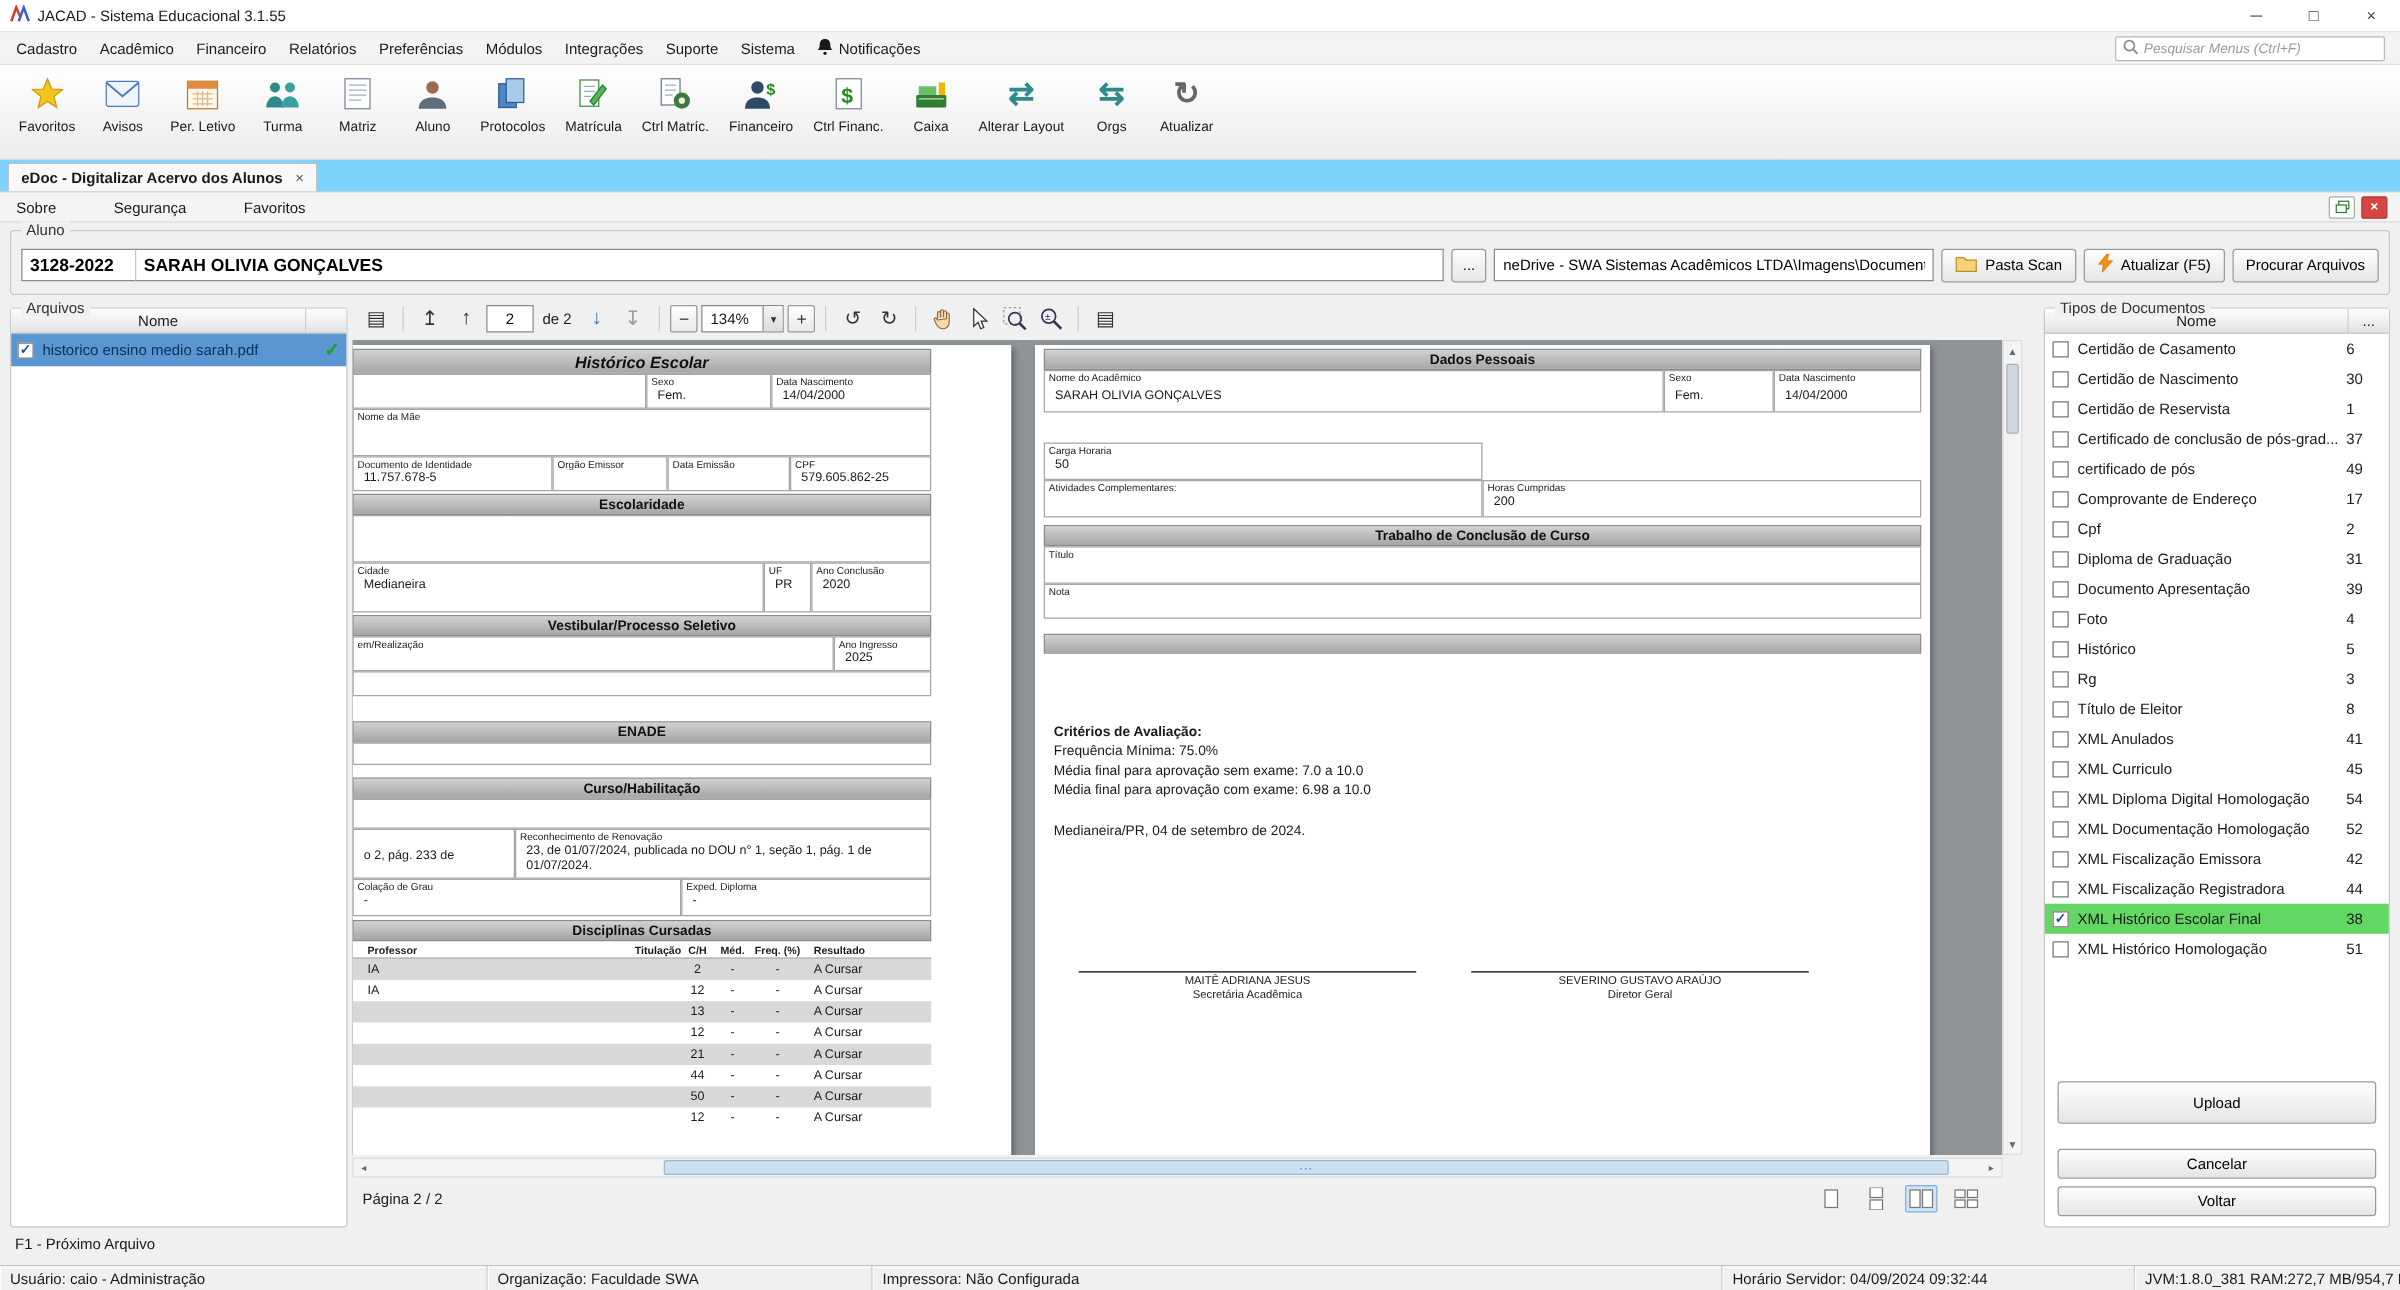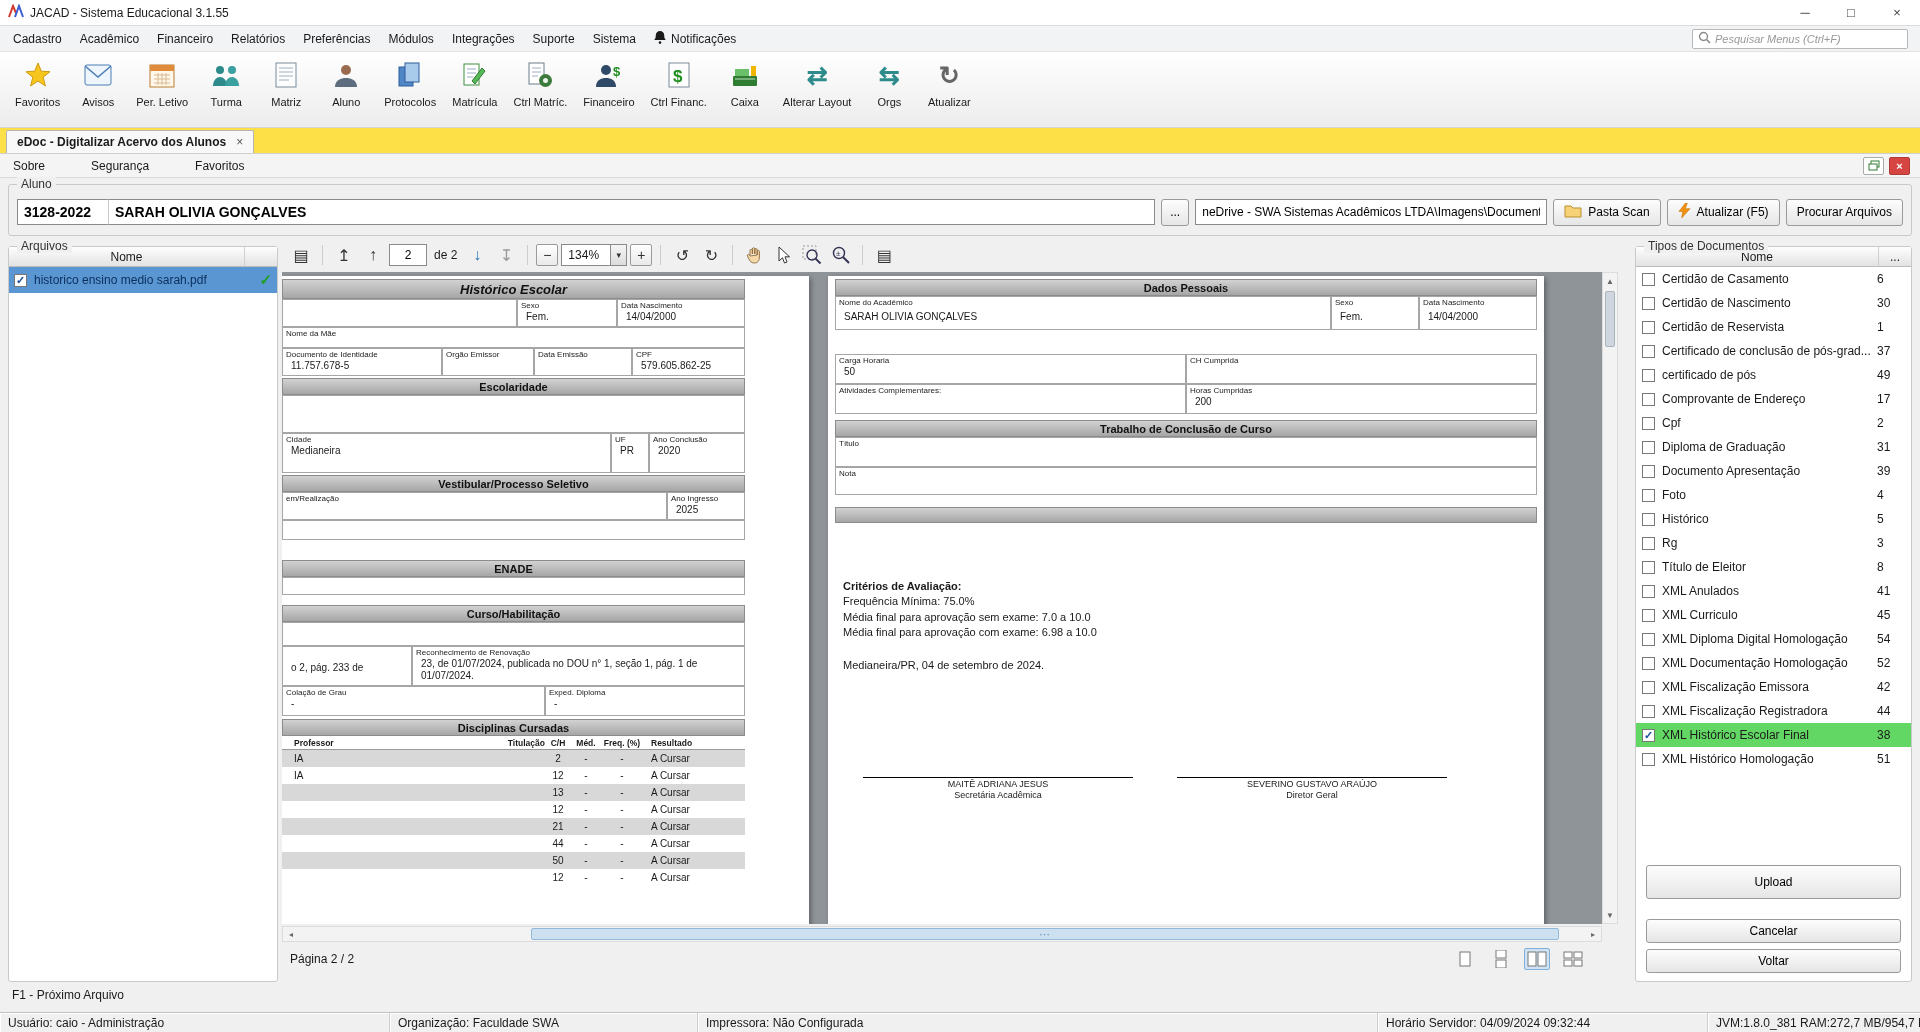--- a/index.html
+++ b/index.html
@@ -21,21 +21,21 @@
   .msearch input::placeholder { font-style:italic; color:#999; }
 
   
   .toolbar { height:76px; display:flex; align-items:stretch; padding:3px 8px; gap:2px; background:linear-gradient(#ffffff,#ececec); border-bottom:1px solid #d5d5d5; }
   .tool { min-width:58px; padding:2px 7px; display:flex; flex-direction:column; align-items:center; gap:3px; border-radius:3px; }
   .ticon { height:36px; display:flex; align-items:center; justify-content:center; }
   .tlabel { font-size:11px; white-space:nowrap; }
   .tglyph { font-size:25px; line-height:1; font-weight:bold; }
 
   
-  .tabrow { height:26px; background:#fde047; display:flex; align-items:flex-end; padding:3px 6px 0; border-bottom:1px solid #cfcfcf; }
+  .tabrow { height:26px; background:#7dd3fc; display:flex; align-items:flex-end; padding:3px 6px 0; border-bottom:1px solid #cfcfcf; }
   .tab { background:#f8f8f8; border:1px solid #b5b5b5; border-bottom:none; border-radius:2px 2px 0 0; padding:4px 10px; font-weight:bold; font-size:12px; display:flex; gap:10px; align-items:center; }
   .tabclose { font-weight:normal; color:#555; }
   .submenu { height:24px; background:#f4f4f4; border-bottom:1px solid #d8d8d8; display:flex; align-items:center; padding:0 4px;gap:28px; }
   .smitem { padding:3px 9px; }
   .smctrl { margin-left:auto; display:flex; gap:5px; margin-right:6px; }
   .mdibtn { width:21px; height:18px; border:1px solid #aaa; background:#fff; display:flex; align-items:center; justify-content:center; border-radius:2px; font-size:11px; }
   .mdibtn.close { background:#d64541; border-color:#b03a36; color:#fff; font-weight:bold; }
 
   
   .aluno { margin:6px 8px 2px; height:52px; border:1px solid #c9c9c9; border-radius:3px; position:relative; padding:12px 8px 8px; display:flex; gap:6px; align-items:center; }
@@ -423,21 +423,21 @@
           <div class="dcell grow"></div>
           <div class="dcell" style="width:100px">
             <span class="dlab">Sexo</span>
               <span class="dval">Fem.</span>
           </div>
           <div class="dcell" style="width:128px">
             <span class="dlab">Data Nascimento</span>
               <span class="dval">14/04/2000</span>
           </div>
         </div>
-        <div class="drow" style="height:21px">
+        <div class="drow" style="height:38px">
           <div class="dcell grow">
               <span class="dlab">Nome da Mãe</span>
             </div>
         </div>
         <div class="drow" style="height:28px">
           <div class="dcell" style="width:160px">
             <span class="dlab">Documento de Identidade</span>
               <span class="dval">11.757.678-5</span>
           </div>
           <div class="dcell" style="width:92px">
@@ -598,23 +598,20 @@
           <div class="dcell" style="width:118px">
             <span class="dlab">Data Nascimento</span>
               <span class="dval" style="padding-top:3px">14/04/2000</span>
           </div>
         </div>
         <div style="height:24px"></div>
         <div class="drow" style="height:30px">
           <div class="dcell" style="width:50%">
             <span class="dlab">Carga Horaria</span>
               <span class="dval">50</span>
-          </div>
-          <div class="dcell" style="width:50%">
-            <span class="dlab">CH Cumprida</span>
           </div>
         </div>
         <div class="drow" style="height:30px">
           <div class="dcell" style="width:50%">
             <span class="dlab">Atividades Complementares:</span>
           </div>
           <div class="dcell" style="width:50%">
             <span class="dlab">Horas Cumpridas</span>
               <span class="dval">200</span>
           </div>

